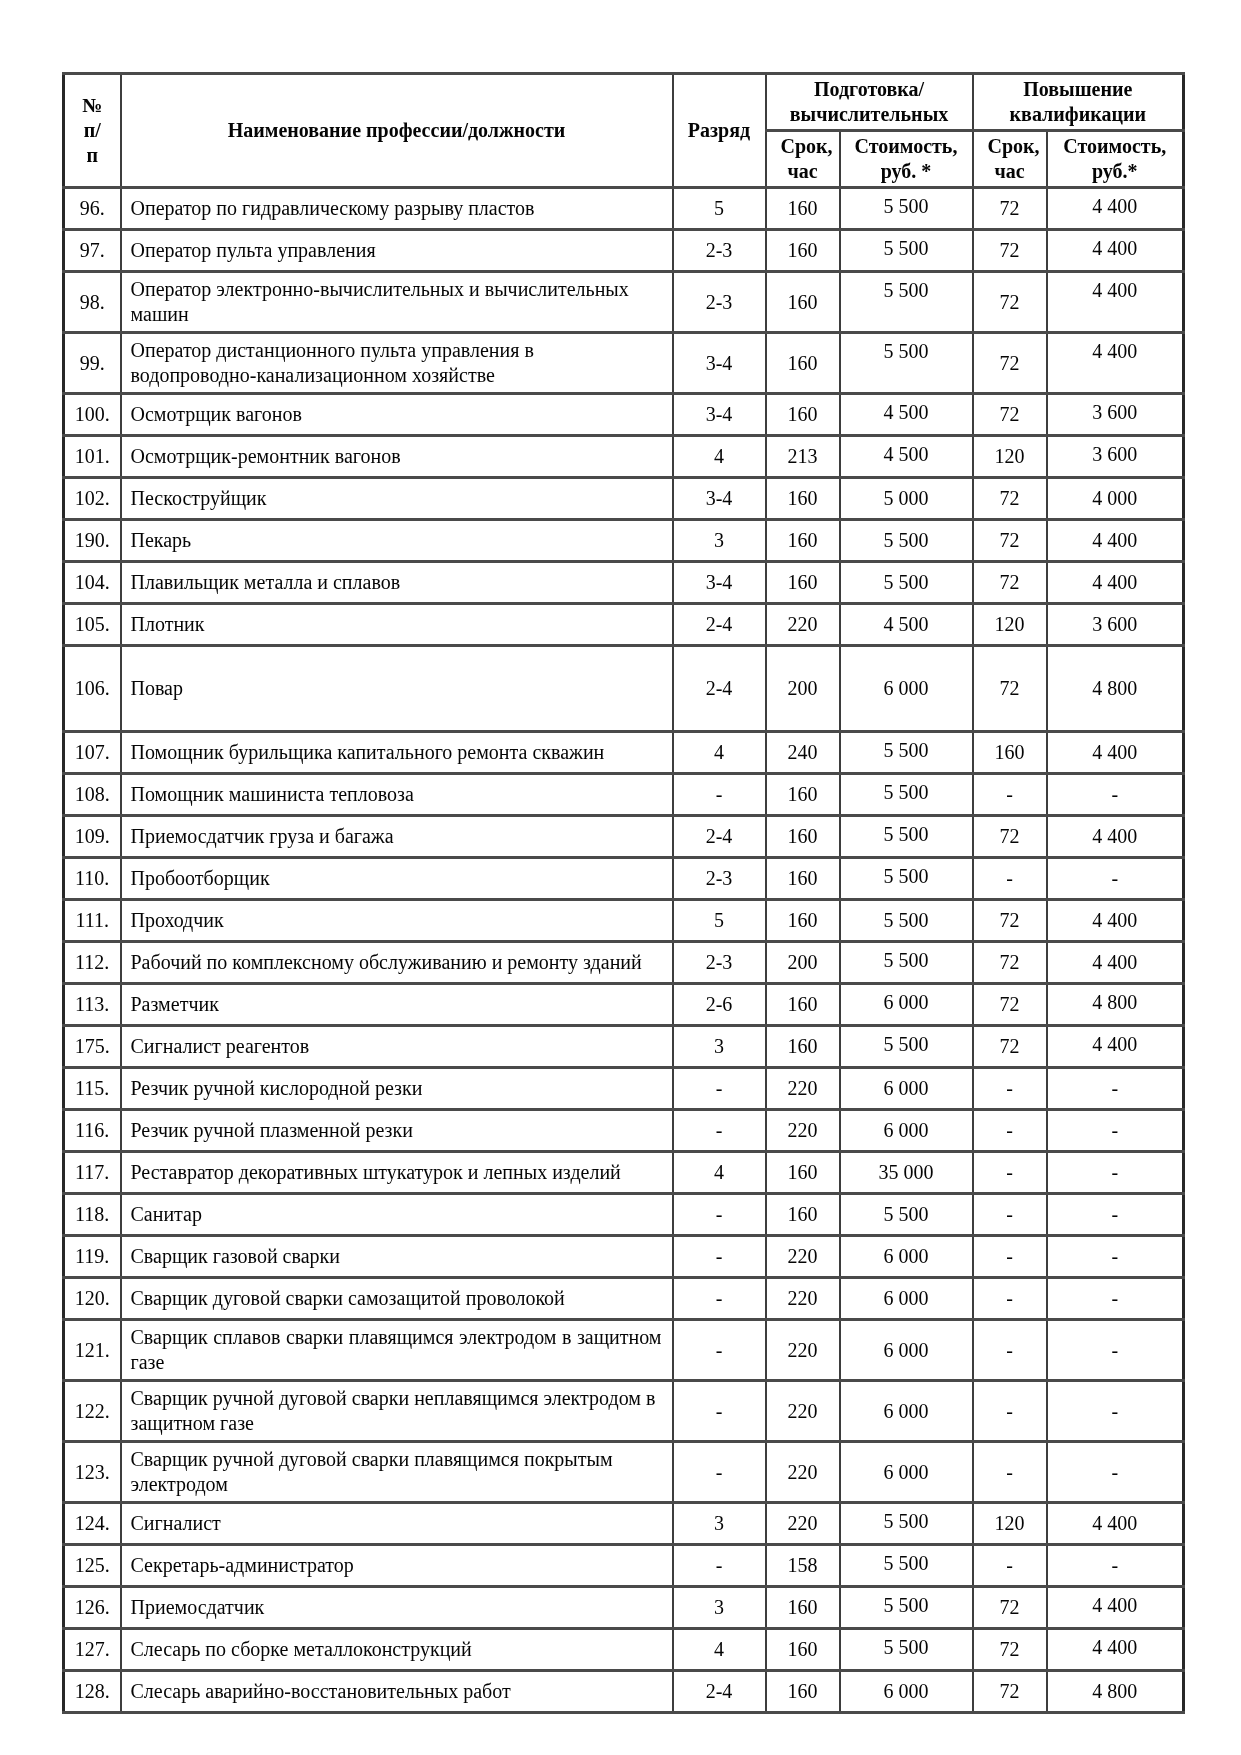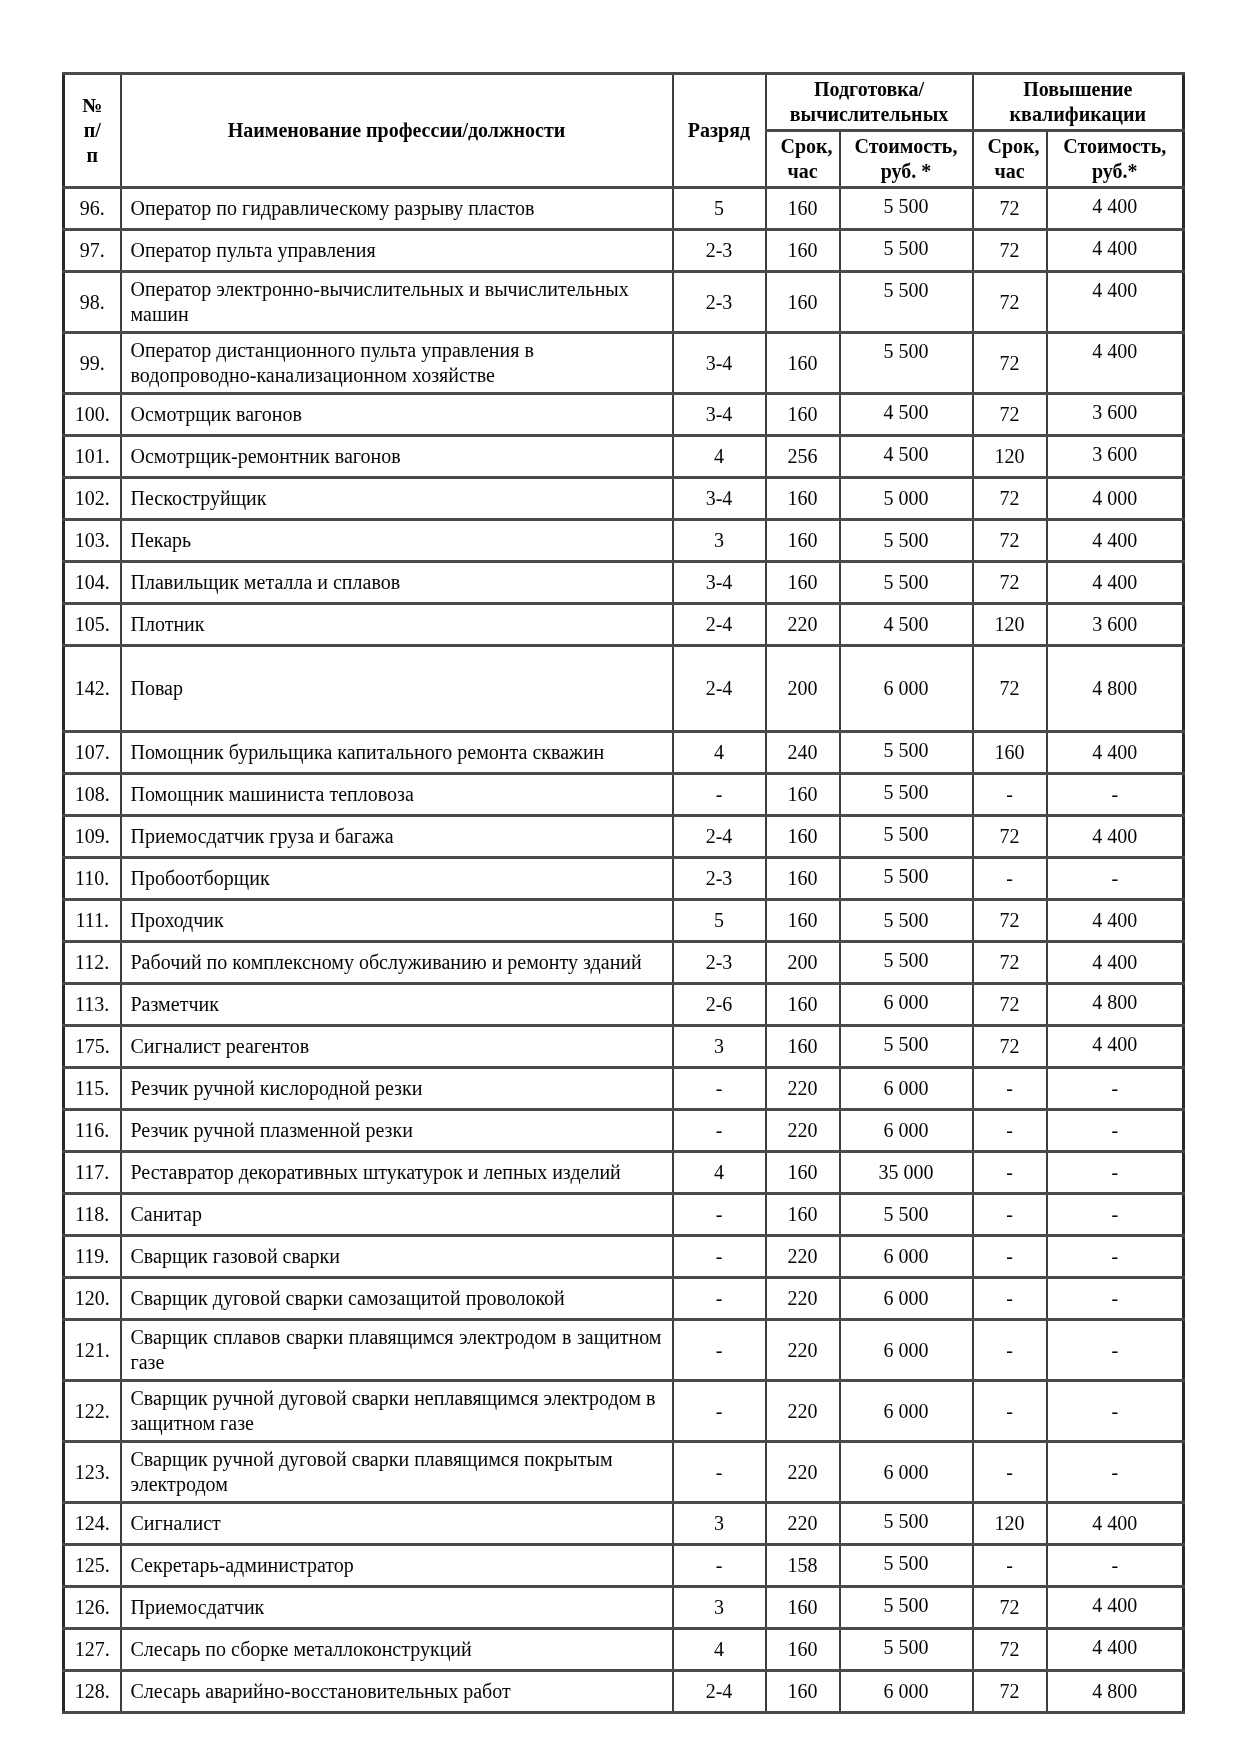--- a/index.html
+++ b/index.html
@@ -152,36 +152,36 @@
     <td class="c-grade">3-4</td>
     <td class="c-ph">160</td>
     <td class="c-pc raised">4 500</td>
     <td class="c-qh">72</td>
     <td class="c-qc raised">3 600</td>
   </tr>
         <tr>
     <td class="c-num">101.</td>
     <td class="c-name">Осмотрщик-ремонтник вагонов</td>
     <td class="c-grade">4</td>
-    <td class="c-ph">256</td>
+    <td class="c-ph">213</td>
     <td class="c-pc raised">4 500</td>
     <td class="c-qh">120</td>
     <td class="c-qc raised">3 600</td>
   </tr>
         <tr>
     <td class="c-num">102.</td>
     <td class="c-name">Пескоструйщик</td>
     <td class="c-grade">3-4</td>
     <td class="c-ph">160</td>
     <td class="c-pc">5 000</td>
     <td class="c-qh">72</td>
     <td class="c-qc">4 000</td>
   </tr>
         <tr>
-    <td class="c-num">103.</td>
+    <td class="c-num">190.</td>
     <td class="c-name">Пекарь</td>
     <td class="c-grade">3</td>
     <td class="c-ph">160</td>
     <td class="c-pc">5 500</td>
     <td class="c-qh">72</td>
     <td class="c-qc">4 400</td>
   </tr>
         <tr>
     <td class="c-num">104.</td>
     <td class="c-name">Плавильщик металла и сплавов</td>
@@ -194,21 +194,21 @@
         <tr>
     <td class="c-num">105.</td>
     <td class="c-name">Плотник</td>
     <td class="c-grade">2-4</td>
     <td class="c-ph">220</td>
     <td class="c-pc">4 500</td>
     <td class="c-qh">120</td>
     <td class="c-qc">3 600</td>
   </tr>
         <tr class="tall">
-    <td class="c-num">142.</td>
+    <td class="c-num">106.</td>
     <td class="c-name">Повар</td>
     <td class="c-grade">2-4</td>
     <td class="c-ph">200</td>
     <td class="c-pc">6 000</td>
     <td class="c-qh">72</td>
     <td class="c-qc">4 800</td>
   </tr>
         <tr>
     <td class="c-num">107.</td>
     <td class="c-name justify">Помощник бурильщика капитального ремонта скважин</td>

